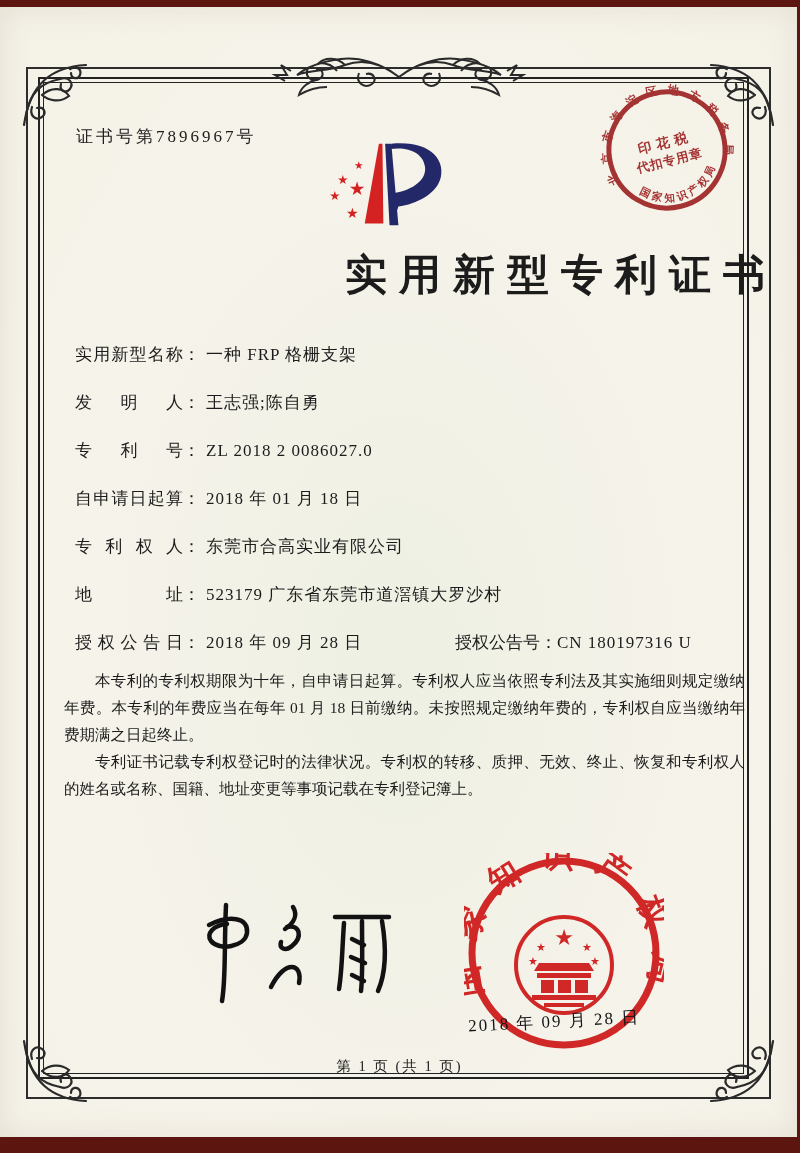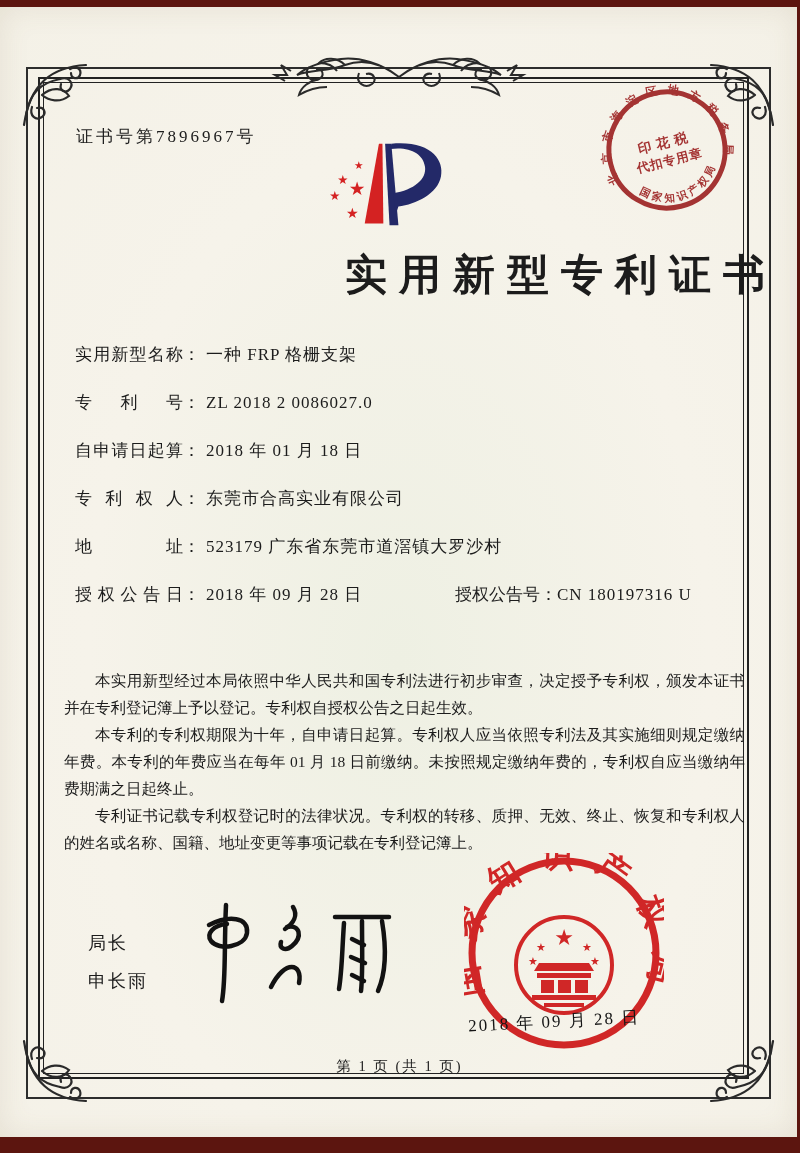--- a/index.html
+++ b/index.html
@@ -145,49 +145,47 @@
       </g>
     </svg>
 
     <h1 class="title">实用新型专利证书</h1>
 
     <div class="fields">
       <div class="frow">
         <span class="flabel">实用新型名称</span><span class="fcolon">：</span><span class="fvalue">一种 FRP 格栅支架</span>
       </div>
       <div class="frow">
+        <span class="flabel">发明人</span><span class="fcolon">：</span><span class="fvalue">王志强;陈自勇</span>
+      </div>
+      <div class="frow">
         <span class="flabel">专利号</span><span class="fcolon">：</span><span class="fvalue">ZL 2018 2 0086027.0</span>
       </div>
       <div class="frow">
         <span class="flabel">自申请日起算</span><span class="fcolon">：</span><span class="fvalue">2018 年 01 月 18 日</span>
       </div>
       <div class="frow">
         <span class="flabel">专利权人</span><span class="fcolon">：</span><span class="fvalue">东莞市合高实业有限公司</span>
       </div>
       <div class="frow">
         <span class="flabel">地址</span><span class="fcolon">：</span><span class="fvalue">523179 广东省东莞市道滘镇大罗沙村</span>
       </div>
       <div class="frow">
         <span class="flabel">授权公告日</span><span class="fcolon">：</span><span class="fvalue">2018 年 09 月 28 日</span>
         <span class="grant-no">
           <span>授权公告号</span><span>：</span><span class="fvalue">CN 180197316 U</span>
         </span>
       </div>
     </div>
 
     <div class="paragraphs">
-      <p>本实用新型经过本局依照中华人民共和国专利法进行初步审查，决定授予专利权，颁发本证书并在专利登记簿上予以登记。专利权自授权公告之日起生效。</p>
       <p>本专利的专利权期限为十年，自申请日起算。专利权人应当依照专利法及其实施细则规定缴纳年费。本专利的年费应当在每年 01 月 18 日前缴纳。未按照规定缴纳年费的，专利权自应当缴纳年费期满之日起终止。</p>
       <p>专利证书记载专利权登记时的法律状况。专利权的转移、质押、无效、终止、恢复和专利权人的姓名或名称、国籍、地址变更等事项记载在专利登记簿上。</p>
     </div>
 
-    <div class="director">
-      <div>局长</div>
-      <div>申长雨</div>
-    </div>
 
     <svg class="signature" width="210" height="120" viewBox="0 0 210 120">
       <g fill="none" stroke="#121212" stroke-width="4.5" stroke-linecap="round" stroke-linejoin="round">
         <path d="M31,16 C29,58 31,90 27,112"></path>
         <path d="M14,36 C34,26 54,28 52,44 C50,58 24,62 16,52 C11,45 18,36 32,35"></path>
         <path d="M98,18 c5,8 1,16 -8,22"></path>
         <path d="M92,38 c13,-3 16,10 5,19 c-7,6 -13,2 -11,-4"></path>
         <path d="M76,98 c14,-28 32,-24 28,-4"></path>
         <path d="M140,28 h54"></path>
         <path d="M149,34 C147,62 147,82 144,100"></path>

